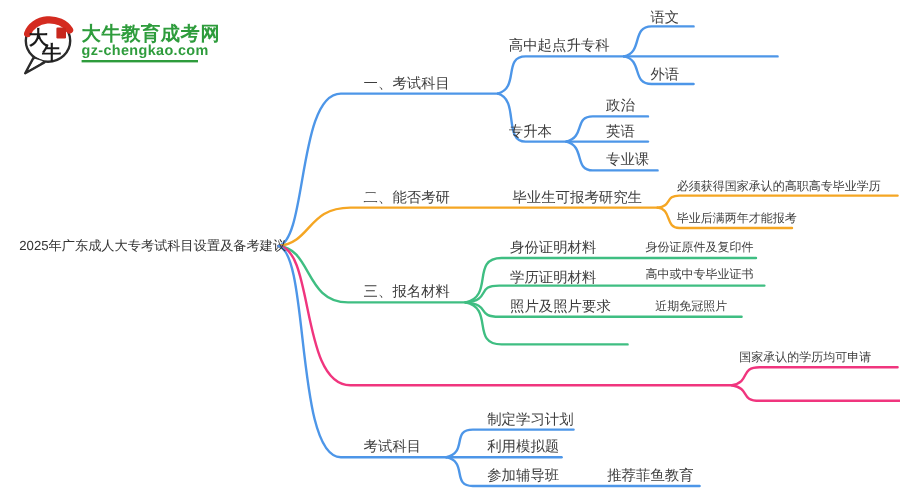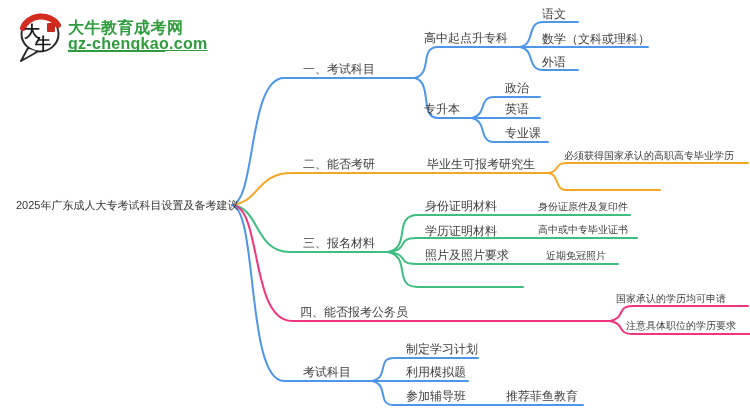--- a/index.html
+++ b/index.html
@@ -22,21 +22,21 @@
   
   .st-blue  {stroke:#4d96e8;}
   .st-orange{stroke:#f5a623;}
   .st-green {stroke:#3fbe82;}
   .st-pink  {stroke:#f0357e;}
   svg.links path{fill:none;stroke-width:2;stroke-linecap:round;stroke-linejoin:round;}
   
   .logo{position:absolute;left:18px;top:8px;width:220px;height:58px;}
   .logo .mark{position:absolute;left:0;top:2px;}
   .logo .title{position:absolute;left:50px;top:10px;font-size:16px;font-weight:bold;color:#2e9c3c;letter-spacing:0.5px;}
-  .logo .url{position:absolute;left:50px;top:27px;font-size:16px;font-weight:bold;color:#2e9c3c;letter-spacing:0.3px;text-decoration:underline;}
+  .logo .url{position:absolute;left:50px;top:27px;font-size:12px;font-weight:bold;color:#2e9c3c;letter-spacing:0.3px;}
   .logo .rule{position:absolute;left:50px;top:42px;width:97px;height:2px;background:#2e9c3c;}
 </style>
 </head>
 <body>
 
 <div id="stage">
 
   <svg class="links" width="750" height="410" viewBox="0 0 750 410">
 
     <g class="st-blue">
@@ -77,42 +77,40 @@
       <path d="M372,381 L468,381"></path>
       <path d="M372,381 C390,385 376,405 394,405 L583,405"></path>
     </g>
   </svg>
 
   <div class="node root">2025年广东成人大专考试科目设置及备考建议</div>
 
   <div class="node" style="left:303px;top:62px">一、考试科目</div>
   <div class="node" style="left:424px;top:31px">高中起点升专科</div>
   <div class="node" style="left:542px;top:7px">语文</div>
-  <div class="node" style="left:542px;top:32px">数学（文科或理科）</div>
   <div class="node" style="left:542px;top:55px">外语</div>
   <div class="node" style="left:424px;top:102px">专升本</div>
   <div class="node" style="left:505px;top:81px">政治</div>
   <div class="node" style="left:505px;top:102px">英语</div>
   <div class="node" style="left:505px;top:126px">专业课</div>
 
   <div class="node" style="left:303px;top:157px">二、能否考研</div>
   <div class="node" style="left:427px;top:157px">毕业生可报考研究生</div>
   <div class="node small" style="left:564px;top:149px">必须获得国家承认的高职高专毕业学历</div>
+  <div class="node small" style="left:564px;top:176px">毕业后满两年才能报考</div>
 
   <div class="node" style="left:303px;top:236px">三、报名材料</div>
   <div class="node" style="left:425px;top:199px">身份证明材料</div>
   <div class="node" style="left:425px;top:224px">学历证明材料</div>
   <div class="node" style="left:425px;top:248px">照片及照片要求</div>
   <div class="node small" style="left:538px;top:200px">身份证原件及复印件</div>
   <div class="node small" style="left:538px;top:223px">高中或中专毕业证书</div>
   <div class="node small" style="left:546px;top:249px">近期免冠照片</div>
 
-  <div class="node" style="left:300px;top:305px">四、能否报考公务员</div>
   <div class="node small" style="left:616px;top:292px">国家承认的学历均可申请</div>
-  <div class="node small" style="left:626px;top:319px">注意具体职位的学历要求</div>
 
   <div class="node" style="left:303px;top:365px">考试科目</div>
   <div class="node" style="left:406px;top:342px">制定学习计划</div>
   <div class="node" style="left:406px;top:365px">利用模拟题</div>
   <div class="node" style="left:406px;top:389px">参加辅导班</div>
   <div class="node" style="left:506px;top:389px">推荐菲鱼教育</div>
 
   <div class="logo">
     <svg class="mark" width="46" height="54" viewBox="0 0 46 54">
       <ellipse cx="22" cy="24" rx="18.5" ry="17.5" fill="#ffffff" stroke="#2b2b2b" stroke-width="2"></ellipse>

